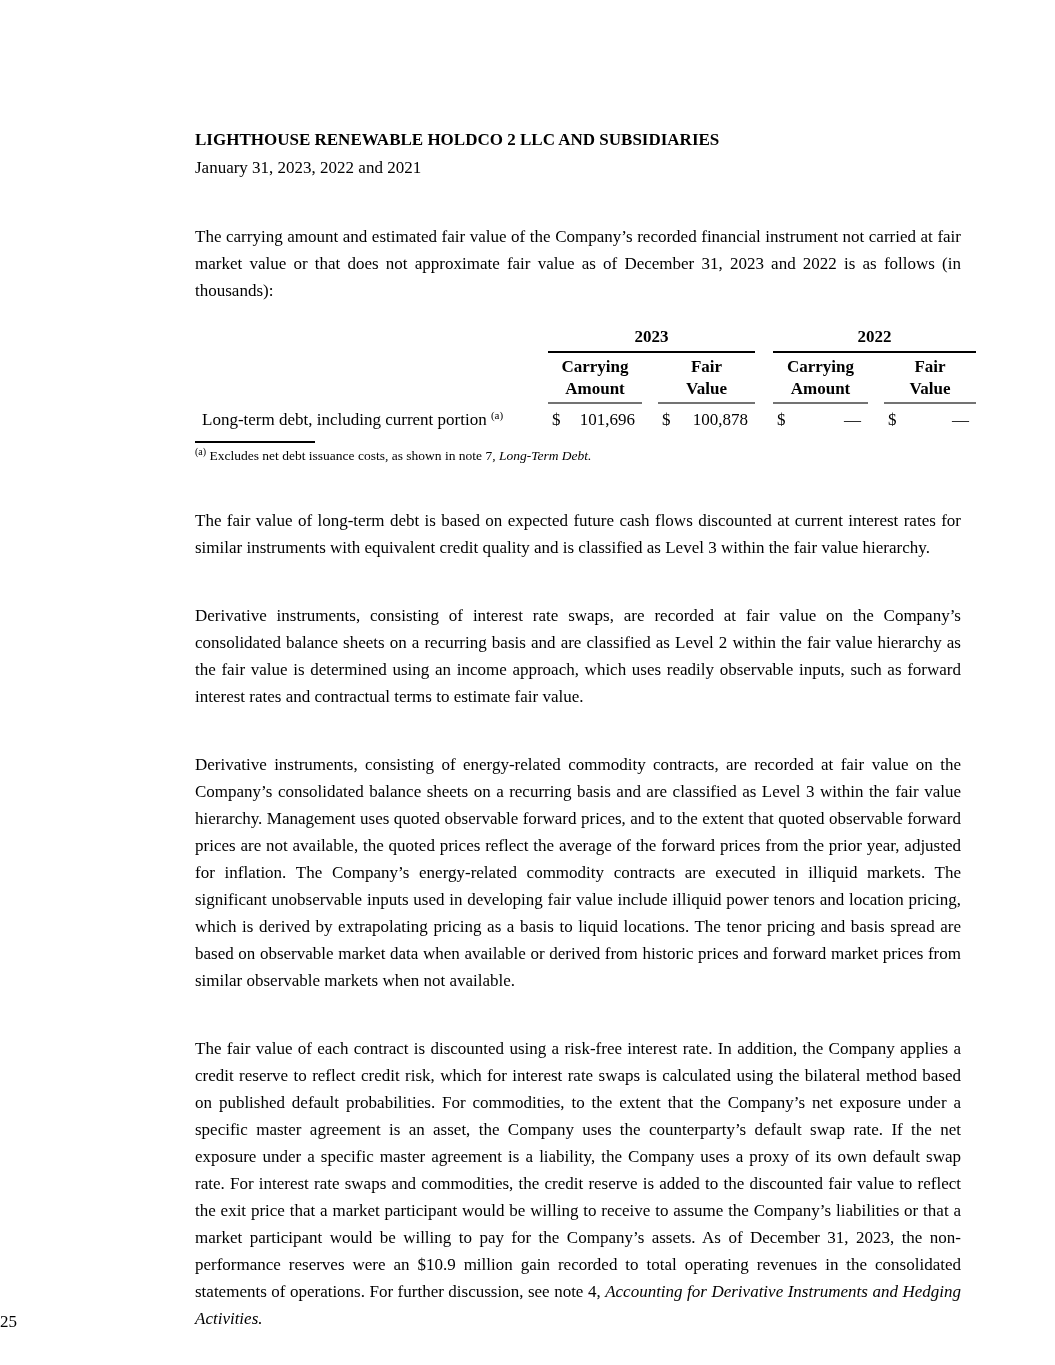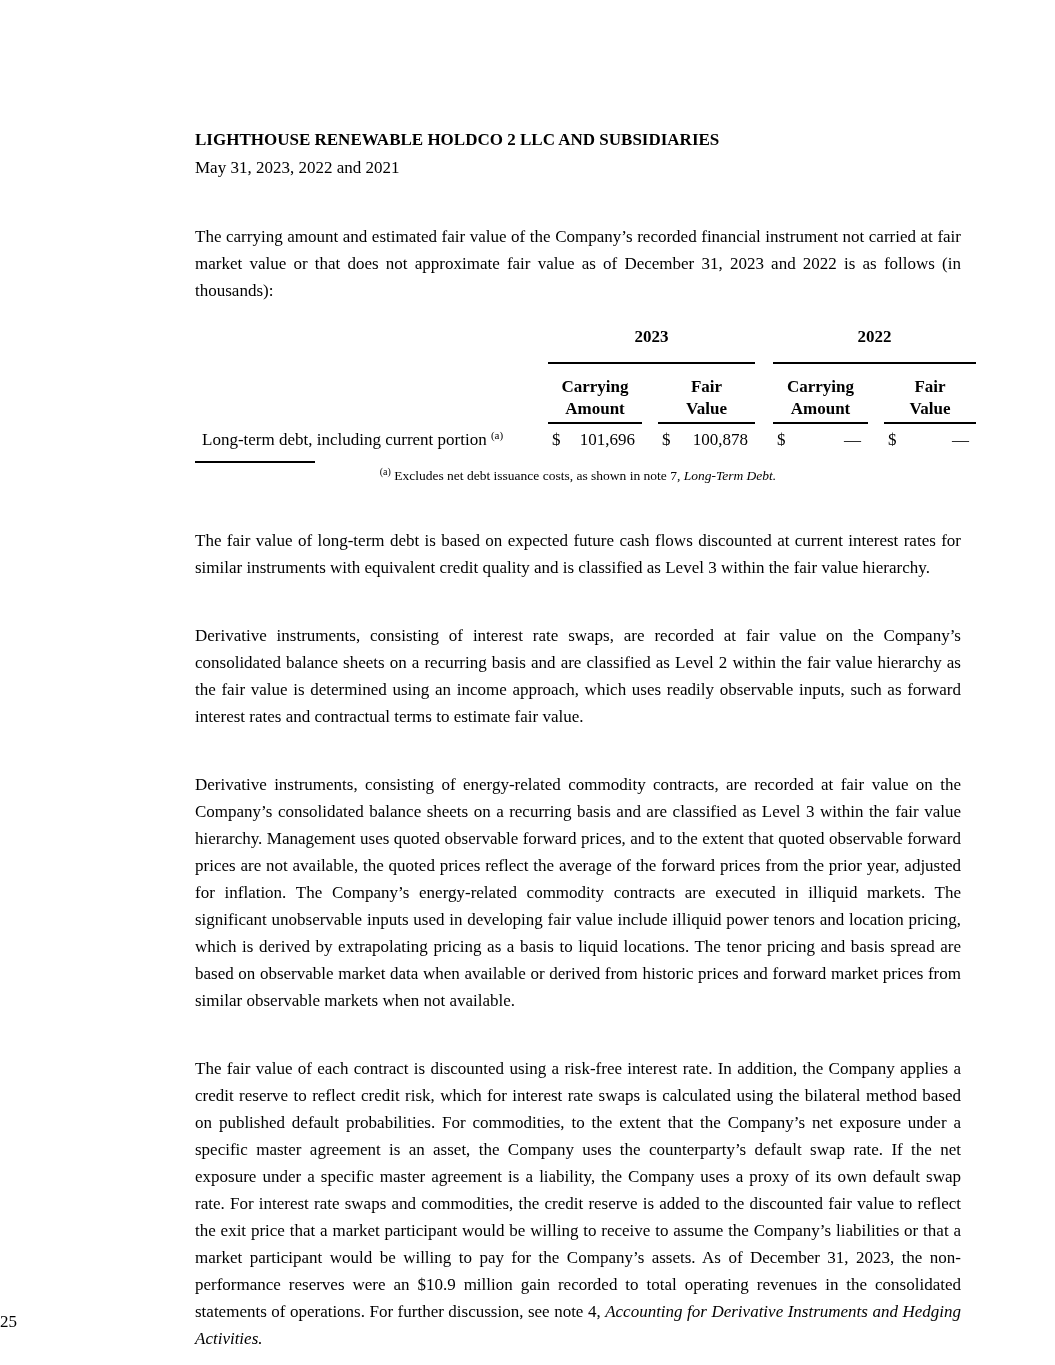--- a/index.html
+++ b/index.html
@@ -19,43 +19,43 @@
   .company { font-weight:bold; }
 
   
   .para { margin-top:41px; font-size:17px; line-height:27px; text-align:justify; }
   .para.intro { }
   .para em, .fn-text em { font-style:italic; }
 
   
   .fv-table { margin-top:21px; border-collapse:collapse; table-layout:fixed; width:781px; font-size:17px; }
   .fv-table td { vertical-align:bottom; }
-  td.year { text-align:center; font-weight:bold; border-bottom:2px solid #000; padding-bottom:14px; line-height:23px; }
-  td.sub  { text-align:center; font-weight:bold; border-bottom:2px solid #000000; line-height:22px; padding:12px 0 2px; }
+  td.year { text-align:center; font-weight:bold; border-bottom:2px solid #000; padding-bottom:3px; line-height:23px; }
+  td.sub  { text-align:center; font-weight:bold; border-bottom:2px solid #737373; line-height:22px; padding:3px 0 2px; }
   tr.data-row td { padding-top:6px; }
   td.lbl { padding-left:7px; white-space:nowrap;margin-left:16px; }
   .cellflex { display:flex; justify-content:space-between; padding:0 7px 0 4px; }
   sup.fnref { font-size:11px; vertical-align:6px; line-height:0; }
 
   
   .fn-rule { margin-top:11px; width:120px; height:2px; background:#000; }
-  .fn-text { margin-top:3px; font-size:13.5px; line-height:20px;text-align:center; }
+  .fn-text { margin-top:3px; font-size:13.5px; line-height:20px; }
   .fn-text sup { font-size:10px; vertical-align:5px; line-height:0; }
 
   
   .page-number { position:absolute; top:1312px; left:0; width:1055px; text-align:left; font-size:17px; }
 </style>
 </head>
 <body>
 
 <div class="content">
 
   <header class="doc-header">
     <div class="company">LIGHTHOUSE RENEWABLE HOLDCO 2 LLC AND SUBSIDIARIES</div>
-    <div class="dateline">May 31, 2023, 2022 and 2021</div>
+    <div class="dateline">January 31, 2023, 2022 and 2021</div>
   </header>
 
   <p class="para intro">The carrying amount and estimated fair value of the Company’s recorded financial instrument not carried at fair market value or that does not approximate fair value as of December 31, 2023 and 2022 is as follows (in thousands):</p>
 
   <table class="fv-table">
     <colgroup>
       <col style="width:353px">
       <col style="width:94px">
       <col style="width:16px">
       <col style="width:97px">

